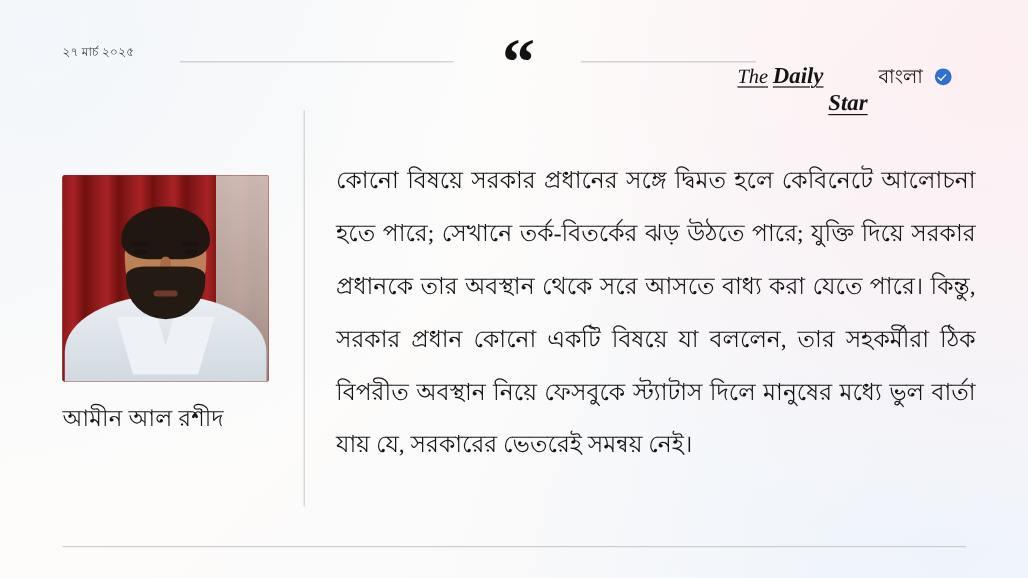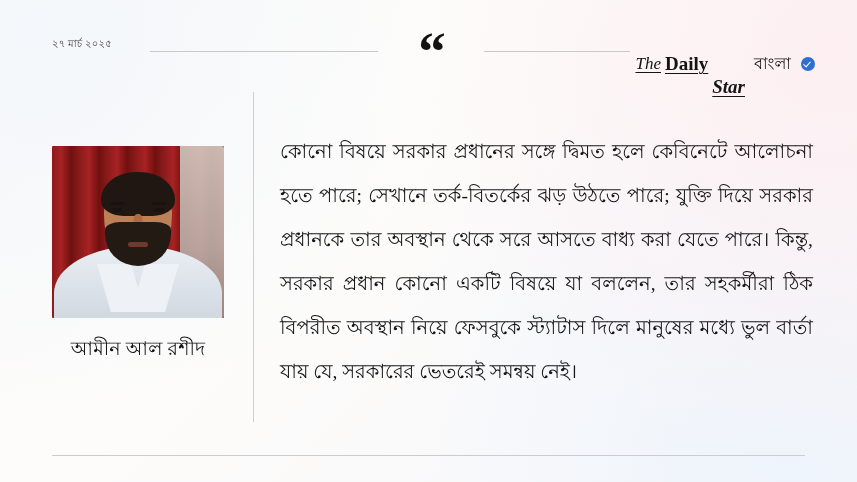--- a/index.html
+++ b/index.html
@@ -75,38 +75,39 @@
     font-family: "Liberation Serif", serif;
     font-weight: bold;
     font-size: 55px;
     line-height: 55px;
     color: #121212;
     user-select: none;
   }
 
   .brand {
     position: absolute;
-    right: 42px;
+    right: 64px;
     top: 30px;
     display: flex;
     align-items: center;
     gap: 7px;
     white-space: nowrap;
   }
   .brand-the {
     font-family: "Liberation Serif", serif;
     font-style: italic;
     font-size: 17px;
     color: #141414;
     text-decoration: underline;
     text-underline-offset: 3px;
     text-decoration-thickness: 1px;
   }
   .brand-daily {
     font-family: "Liberation Serif", serif;
+    font-style: italic;
     font-weight: bold;
     font-size: 19px;
     color: #141414;
     text-decoration: underline;
     text-underline-offset: 3px;
     text-decoration-thickness: 1px;
     margin-left: -3px;
   }
   .brand-star {
     font-family: "Liberation Serif", serif;
@@ -292,21 +293,20 @@
     transform: translateX(-50%);
     width: 9px;
     height: 16px;
     background: #a96c47;
     border-radius: 40% 40% 50% 50%;
   }
 
   .author-name {
     margin-top: 16px;
     width: 172px;
-    text-align: center;
     font-family: "Liberation Serif", serif;
     font-size: 19px;
     color: #141414;
     letter-spacing: 0.2px;
     white-space: nowrap;
   }
 
   .quote-text {
     position: absolute;
     left: 280px;

